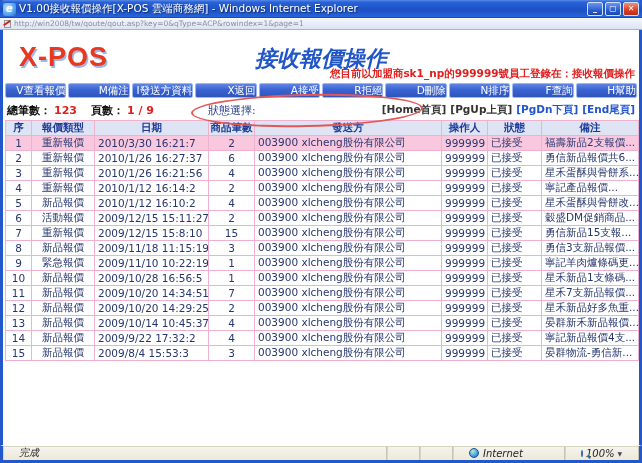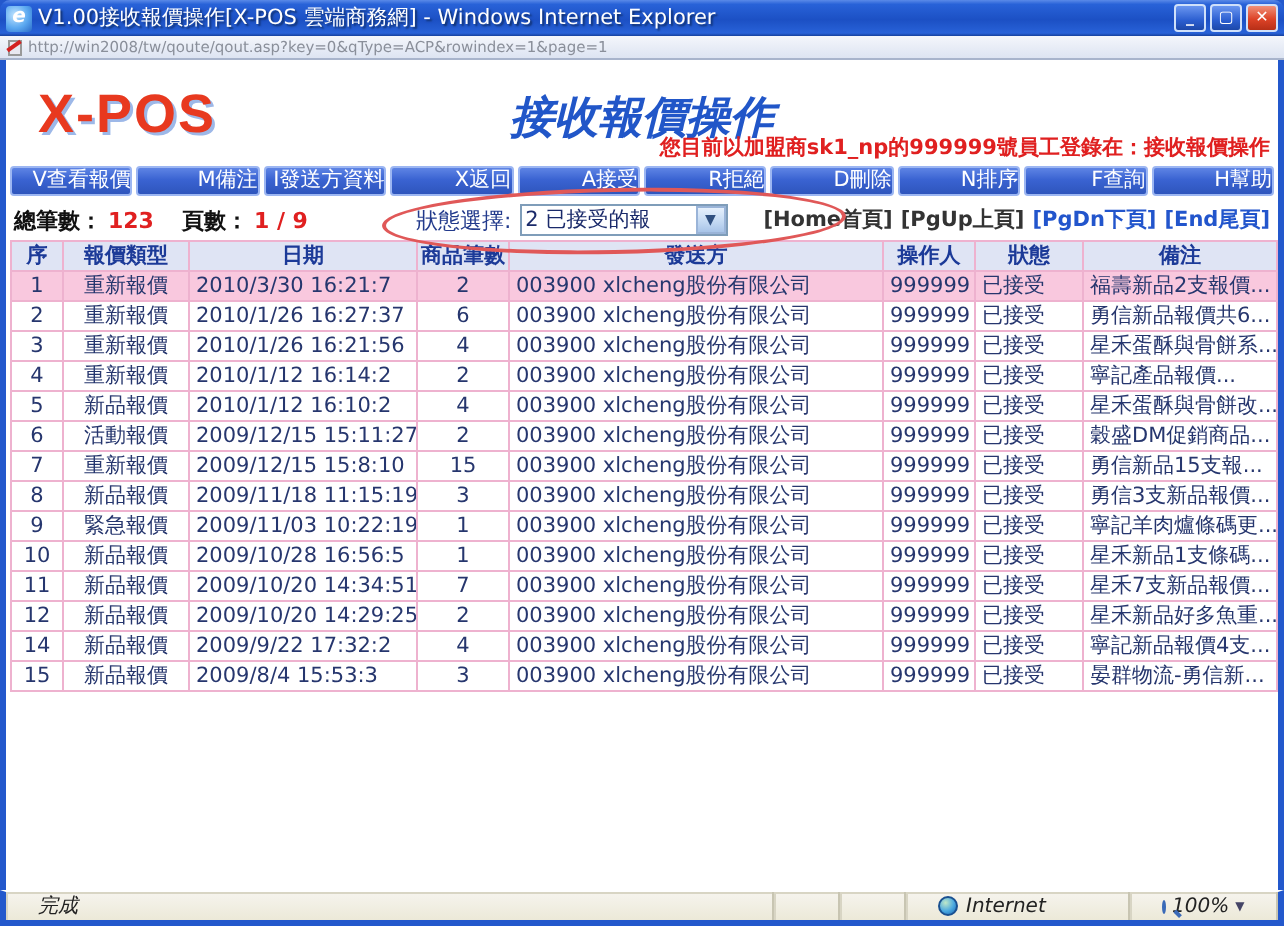--- a/index.html
+++ b/index.html
@@ -133,24 +133,20 @@
       <div class="menu-btn">F查詢</div>
       <div class="menu-btn">H幫助</div>
     </div>
 
     <div class="inforow">
       <span class="lbl">總筆數：</span>
       <span class="val">123</span>
       <span class="lbl">頁數：</span>
       <span class="val">1 / 9</span>
       <span class="sel-lbl">狀態選擇:</span>
-      <div class="fake-select">
-        <span class="sel-text">2 已接受的報</span>
-        <span class="sel-arrow">▼</span>
-      </div>
       <div class="pagination">
         <span class="pag dark">[Home首頁]</span>
         <span class="pag dark">[PgUp上頁]</span>
         <span class="pag link">[PgDn下頁]</span>
         <span class="pag link">[End尾頁]</span>
       </div>
     </div>
 
     <table>
       <colgroup>
@@ -252,21 +248,21 @@
             <td class="c-date">2009/11/18 11:15:19</td>
             <td class="c-count">3</td>
             <td class="c-sender">003900 xlcheng股份有限公司</td>
             <td class="c-operator">999999</td>
             <td class="c-status">已接受</td>
             <td class="c-note">勇信3支新品報價...</td>
           </tr>
           <tr>
             <td class="c-seq">9</td>
             <td class="c-type">緊急報價</td>
-            <td class="c-date">2009/11/03 10:22:19</td>
+            <td class="c-date">2009/11/10 10:22:19</td>
             <td class="c-count">1</td>
             <td class="c-sender">003900 xlcheng股份有限公司</td>
             <td class="c-operator">999999</td>
             <td class="c-status">已接受</td>
             <td class="c-note">寧記羊肉爐條碼更...</td>
           </tr>
           <tr>
             <td class="c-seq">10</td>
             <td class="c-type">新品報價</td>
             <td class="c-date">2009/10/28 16:56:5</td>
@@ -288,20 +284,30 @@
           </tr>
           <tr>
             <td class="c-seq">12</td>
             <td class="c-type">新品報價</td>
             <td class="c-date">2009/10/20 14:29:25</td>
             <td class="c-count">2</td>
             <td class="c-sender">003900 xlcheng股份有限公司</td>
             <td class="c-operator">999999</td>
             <td class="c-status">已接受</td>
             <td class="c-note">星禾新品好多魚重...</td>
+          </tr>
+          <tr>
+            <td class="c-seq">13</td>
+            <td class="c-type">新品報價</td>
+            <td class="c-date">2009/10/14 10:45:37</td>
+            <td class="c-count">4</td>
+            <td class="c-sender">003900 xlcheng股份有限公司</td>
+            <td class="c-operator">999999</td>
+            <td class="c-status">已接受</td>
+            <td class="c-note">晏群新禾新品報價...</td>
           </tr>
           <tr>
             <td class="c-seq">14</td>
             <td class="c-type">新品報價</td>
             <td class="c-date">2009/9/22 17:32:2</td>
             <td class="c-count">4</td>
             <td class="c-sender">003900 xlcheng股份有限公司</td>
             <td class="c-operator">999999</td>
             <td class="c-status">已接受</td>
             <td class="c-note">寧記新品報價4支...</td>

